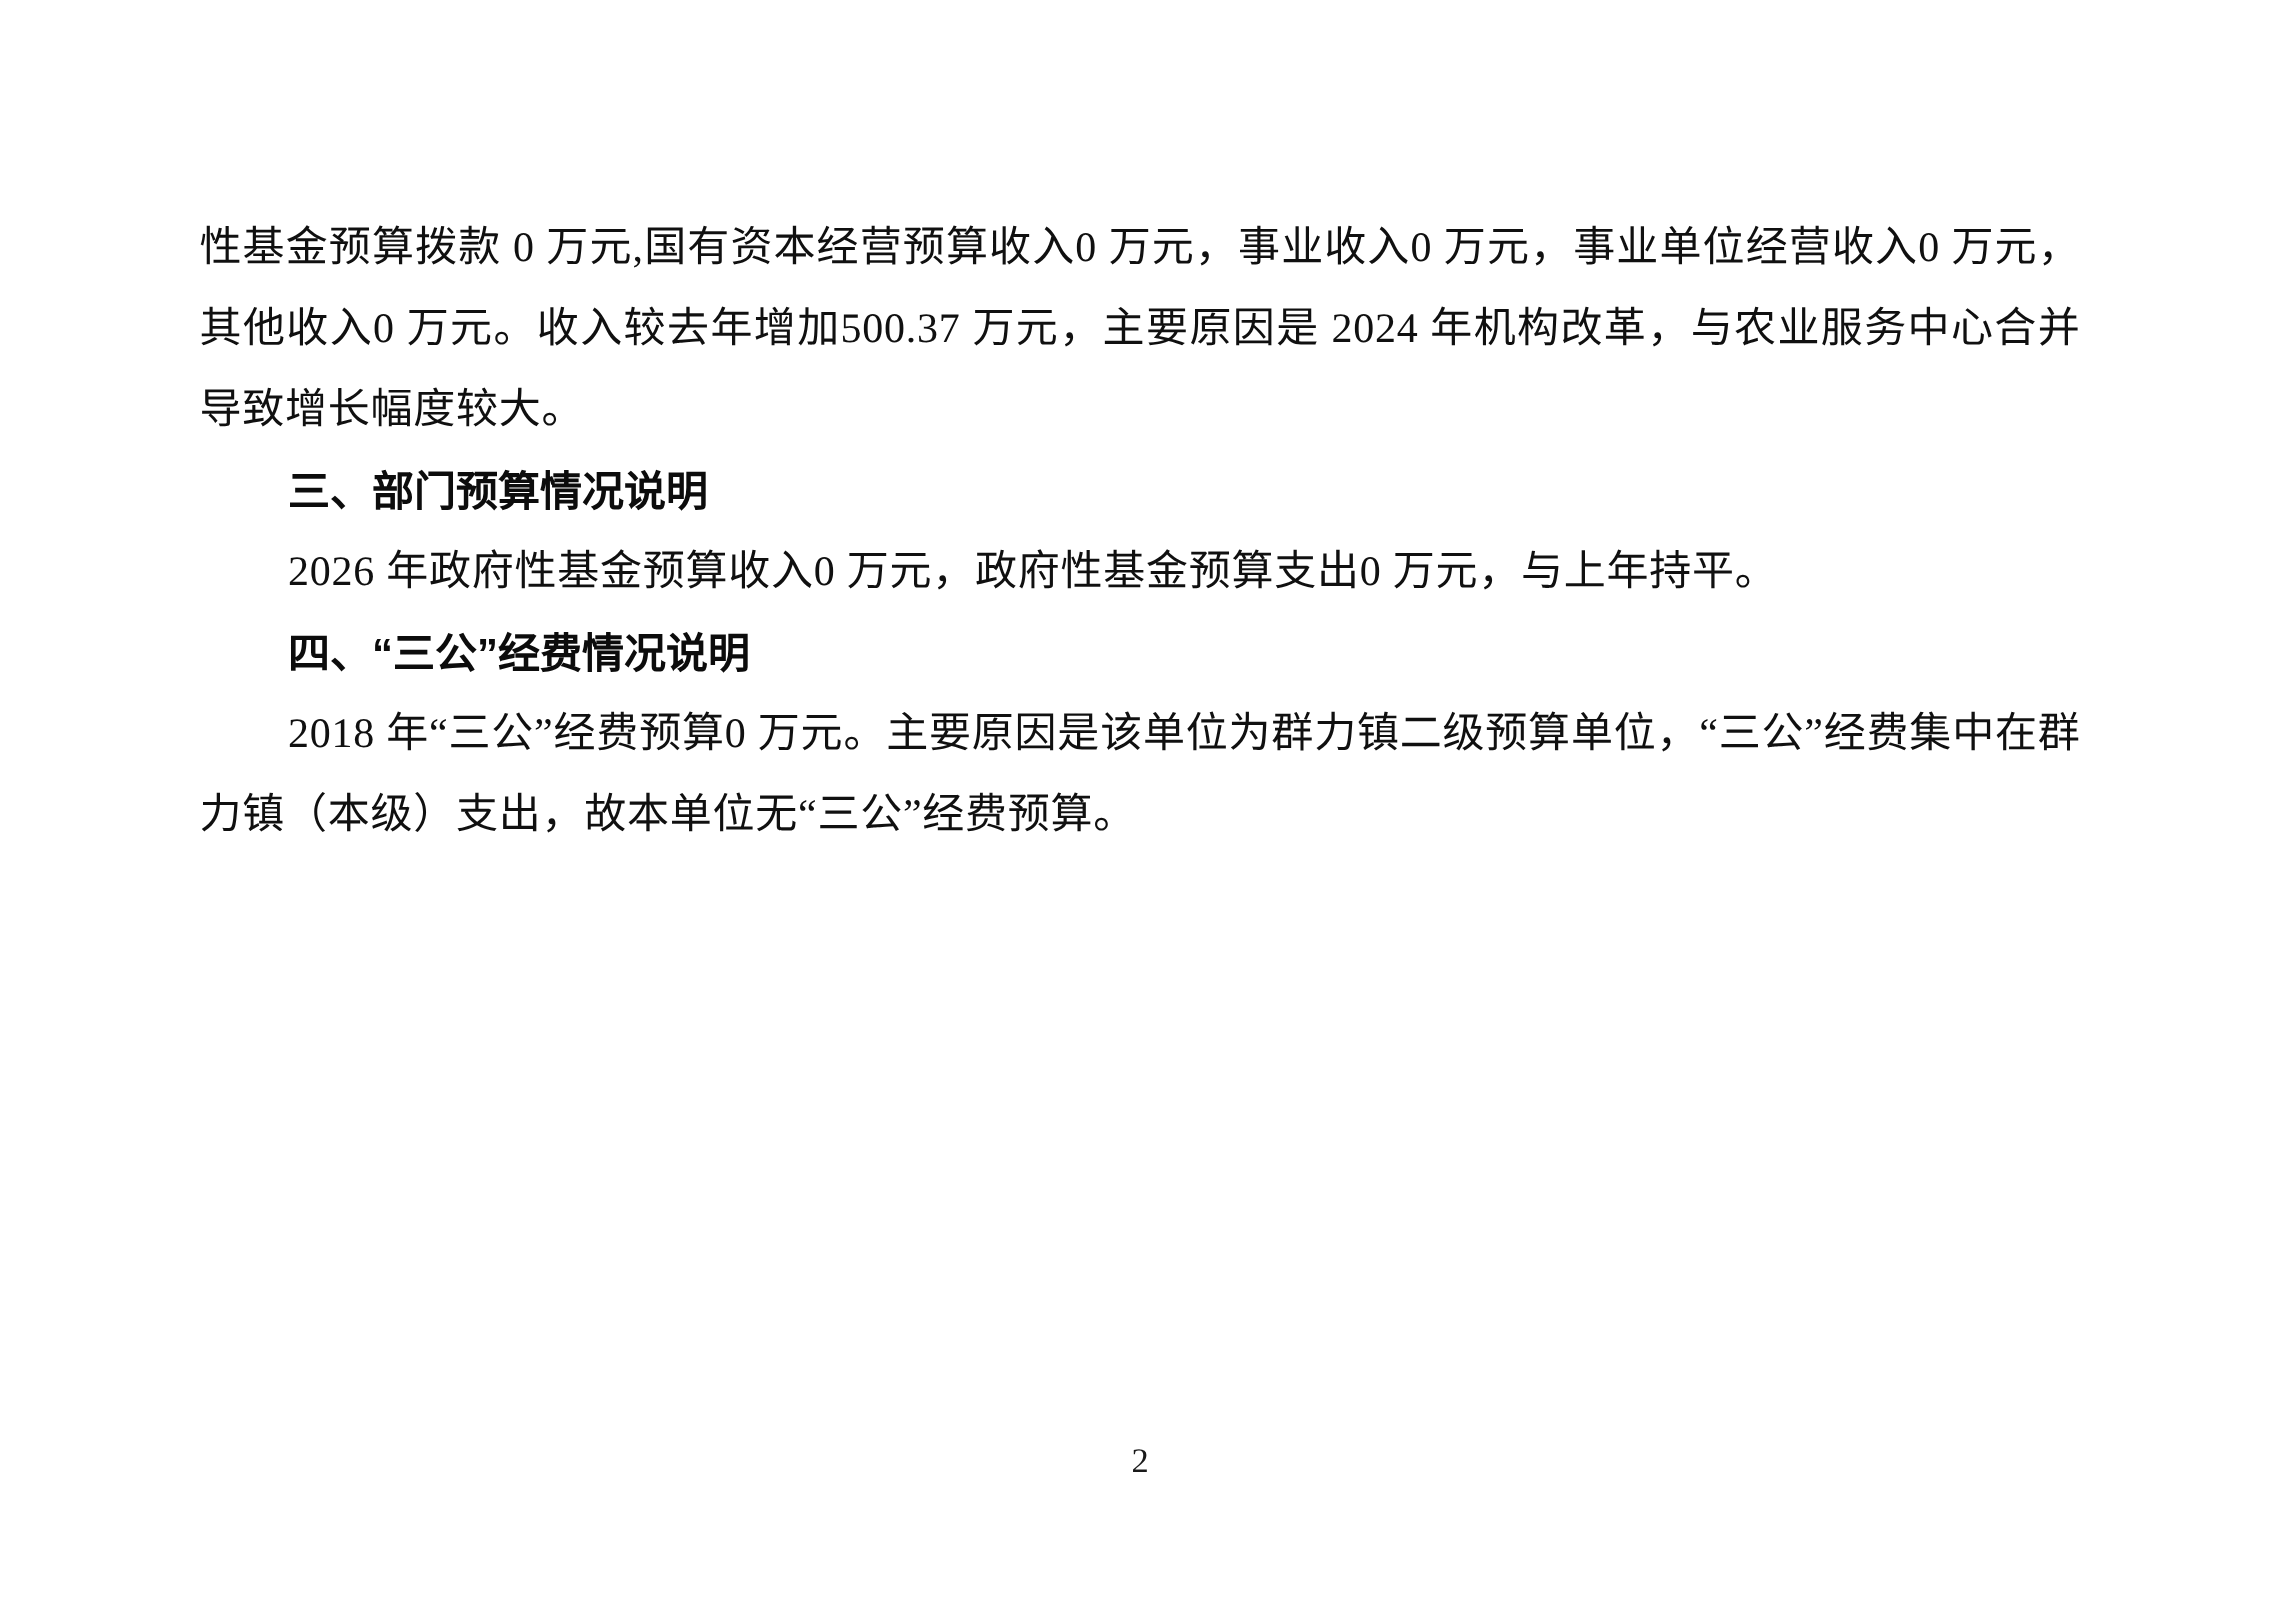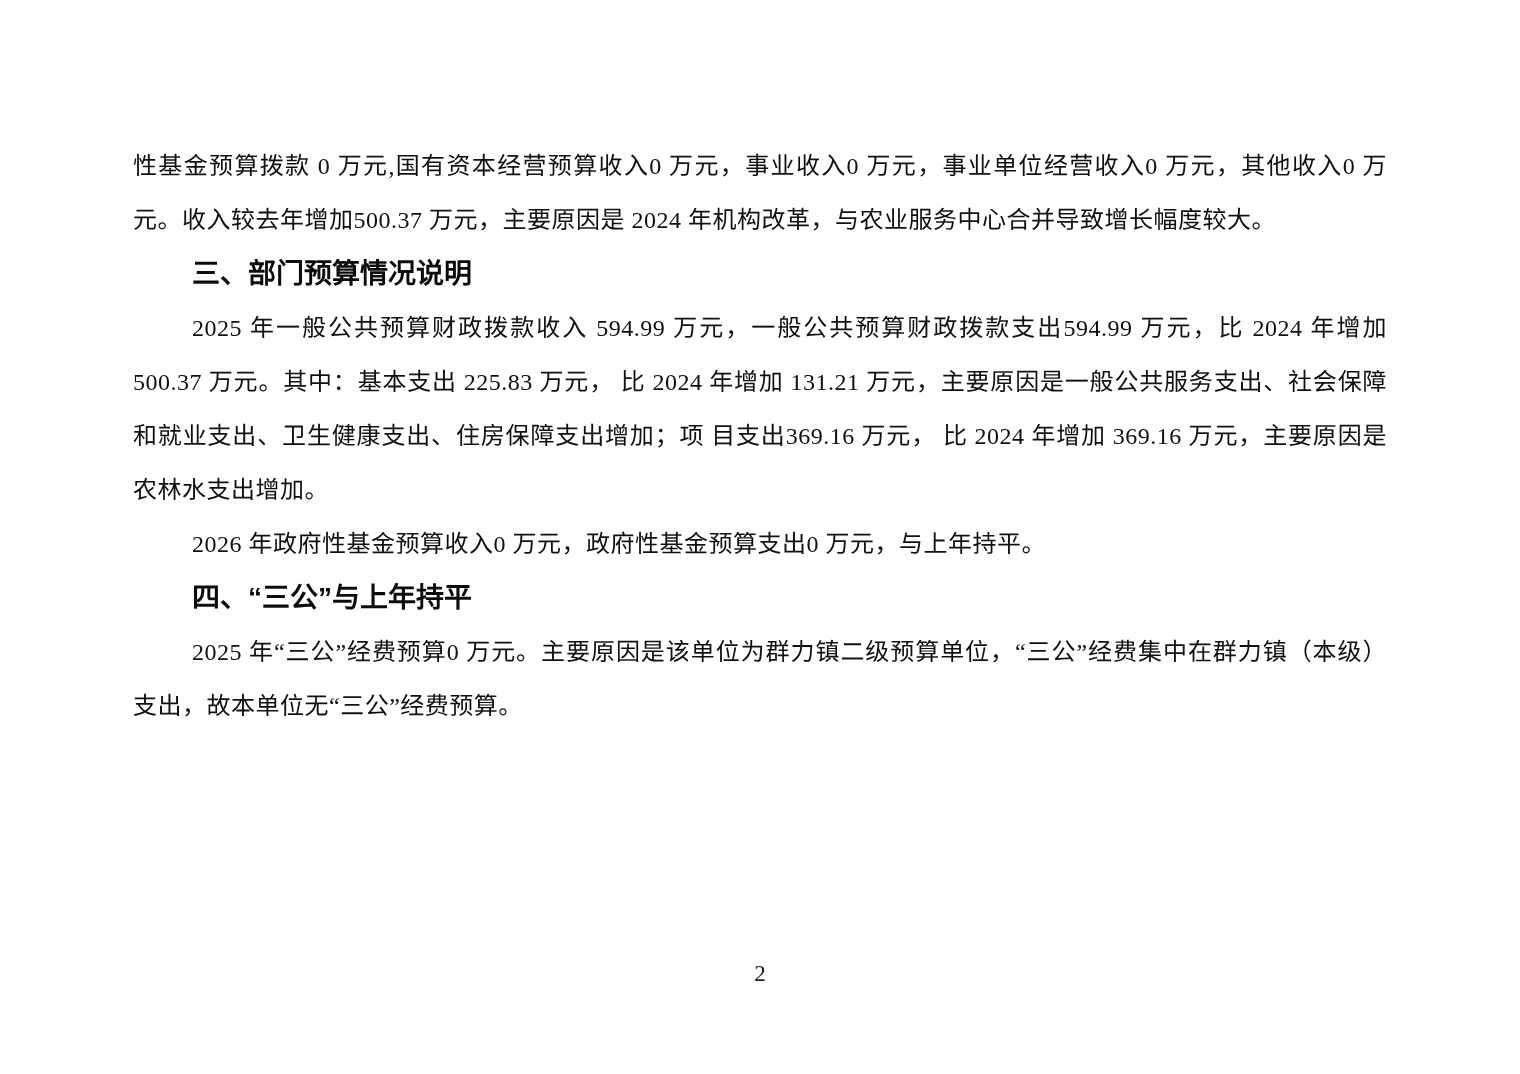--- a/index.html
+++ b/index.html
@@ -17,21 +17,21 @@
     overflow: hidden;
   }
   .doc-body {
     position: absolute;
     left: 133px;
     top: 139px;
     width: 1254px;
   }
   .para {
     margin: 0;
-    font-size: 24px;
+    font-size: 28px;
     line-height: 54px;
     text-align: justify;
     letter-spacing: 0.5px;
   }
   .para.indent {
     text-indent: 59px;
   }
   .para .lead {
     font-weight: bold;
   }
@@ -59,24 +59,23 @@
 <body>
 
 <div class="page">
   <div class="doc-body">
 
     <p class="para">性基金预算拨款 0 万元,国有资本经营预算收入0 万元，事业收入0 万元，事业单位经营收入0 万元，其他收入0 万元。收入较去年增加500.37 万元，主要原因是 2024 年机构改革，与农业服务中心合并导致增长幅度较大。</p>
 
 
     <h3 class="heading">三、部门预算情况说明</h3>
 
-    <p class="para indent">2025 年一般公共预算财政拨款收入 594.99 万元，一般公共预算财政拨款支出594.99 万元，比 2024 年增加 500.37 万元。其中：基本支出 225.83 万元， 比 2024 年增加 131.21 万元，主要原因是一般公共服务支出、社会保障和就业支出、卫生健康支出、住房保障支出增加；项 目支出369.16 万元， 比 2024 年增加 369.16 万元，主要原因是农林水支出增加。</p>
 
     <p class="para indent">2026 年政府性基金预算收入0 万元，政府性基金预算支出0 万元，与上年持平。</p>
 
-    <h3 class="heading">四、“三公”与上年持平</h3>
+    <h3 class="heading">四、“三公”经费情况说明</h3>
 
-    <p class="para indent">2025 年“三公”经费预算0 万元。主要原因是该单位为群力镇二级预算单位，“三公”经费集中在群力镇（本级）支出，故本单位无“三公”经费预算。</p>
+    <p class="para indent">2018 年“三公”经费预算0 万元。主要原因是该单位为群力镇二级预算单位，“三公”经费集中在群力镇（本级）支出，故本单位无“三公”经费预算。</p>
 
   </div>
 
   <div class="page-number">2</div>
 </div>
 
 </body></html>

